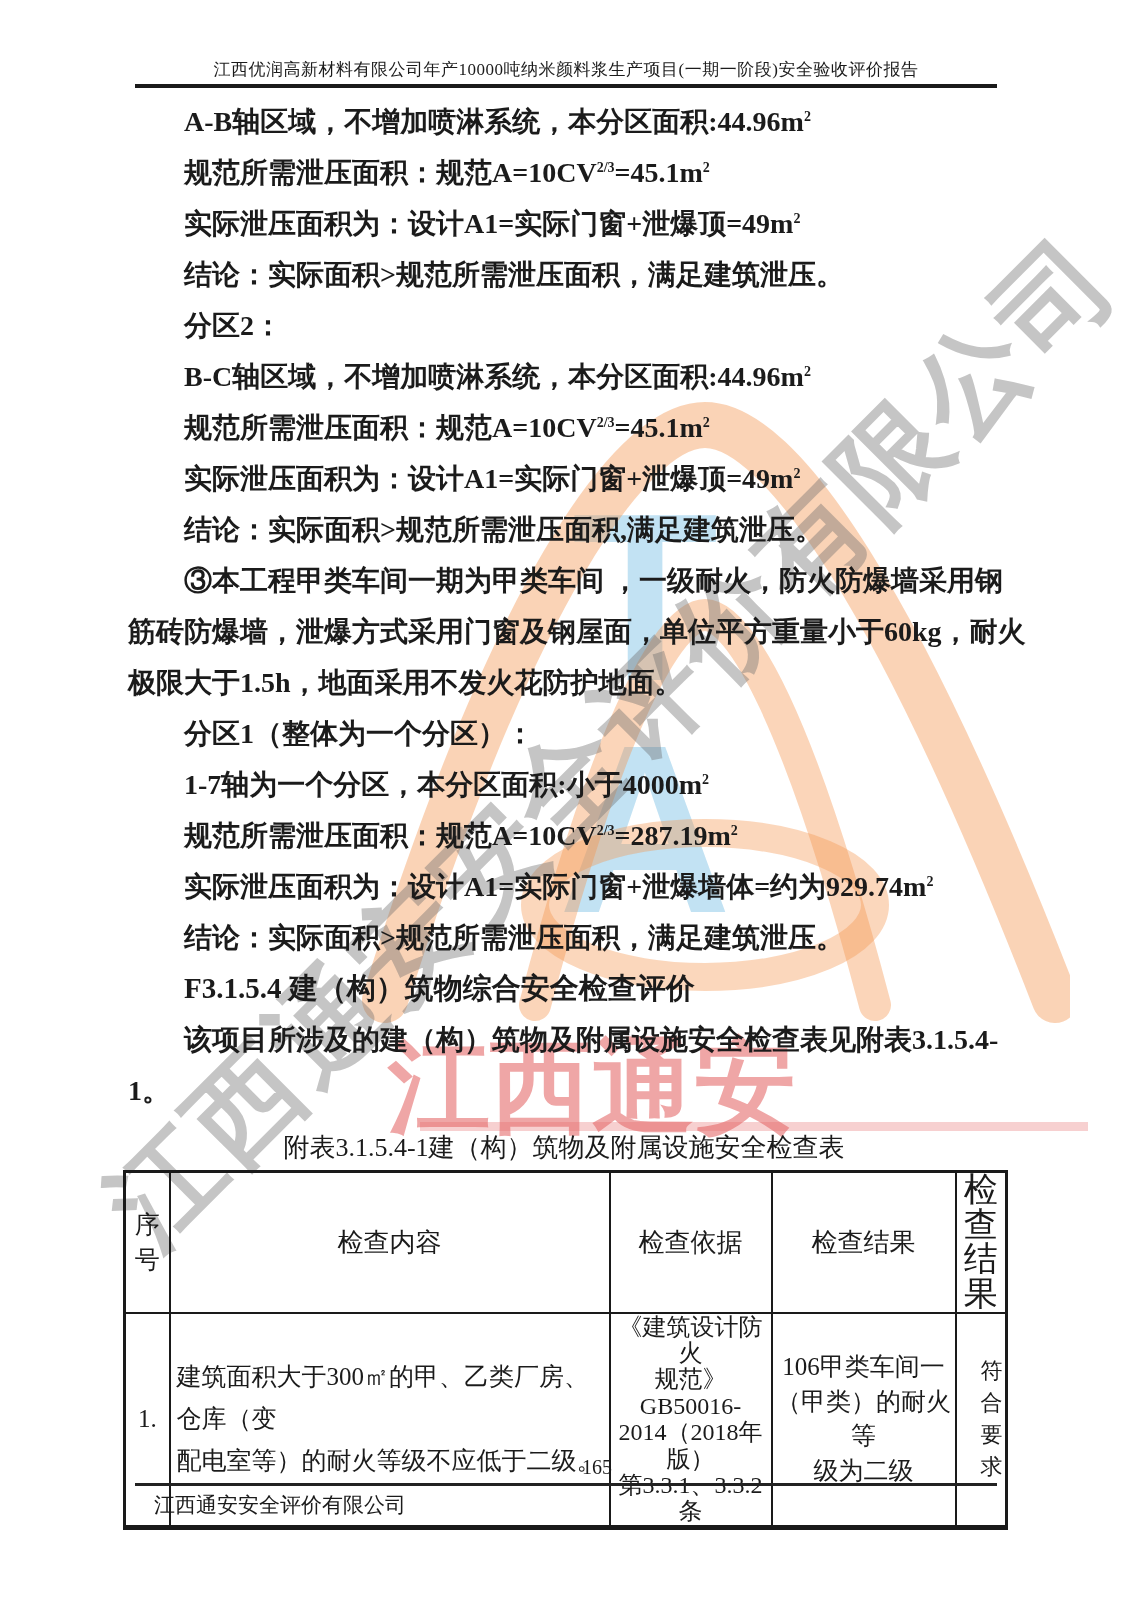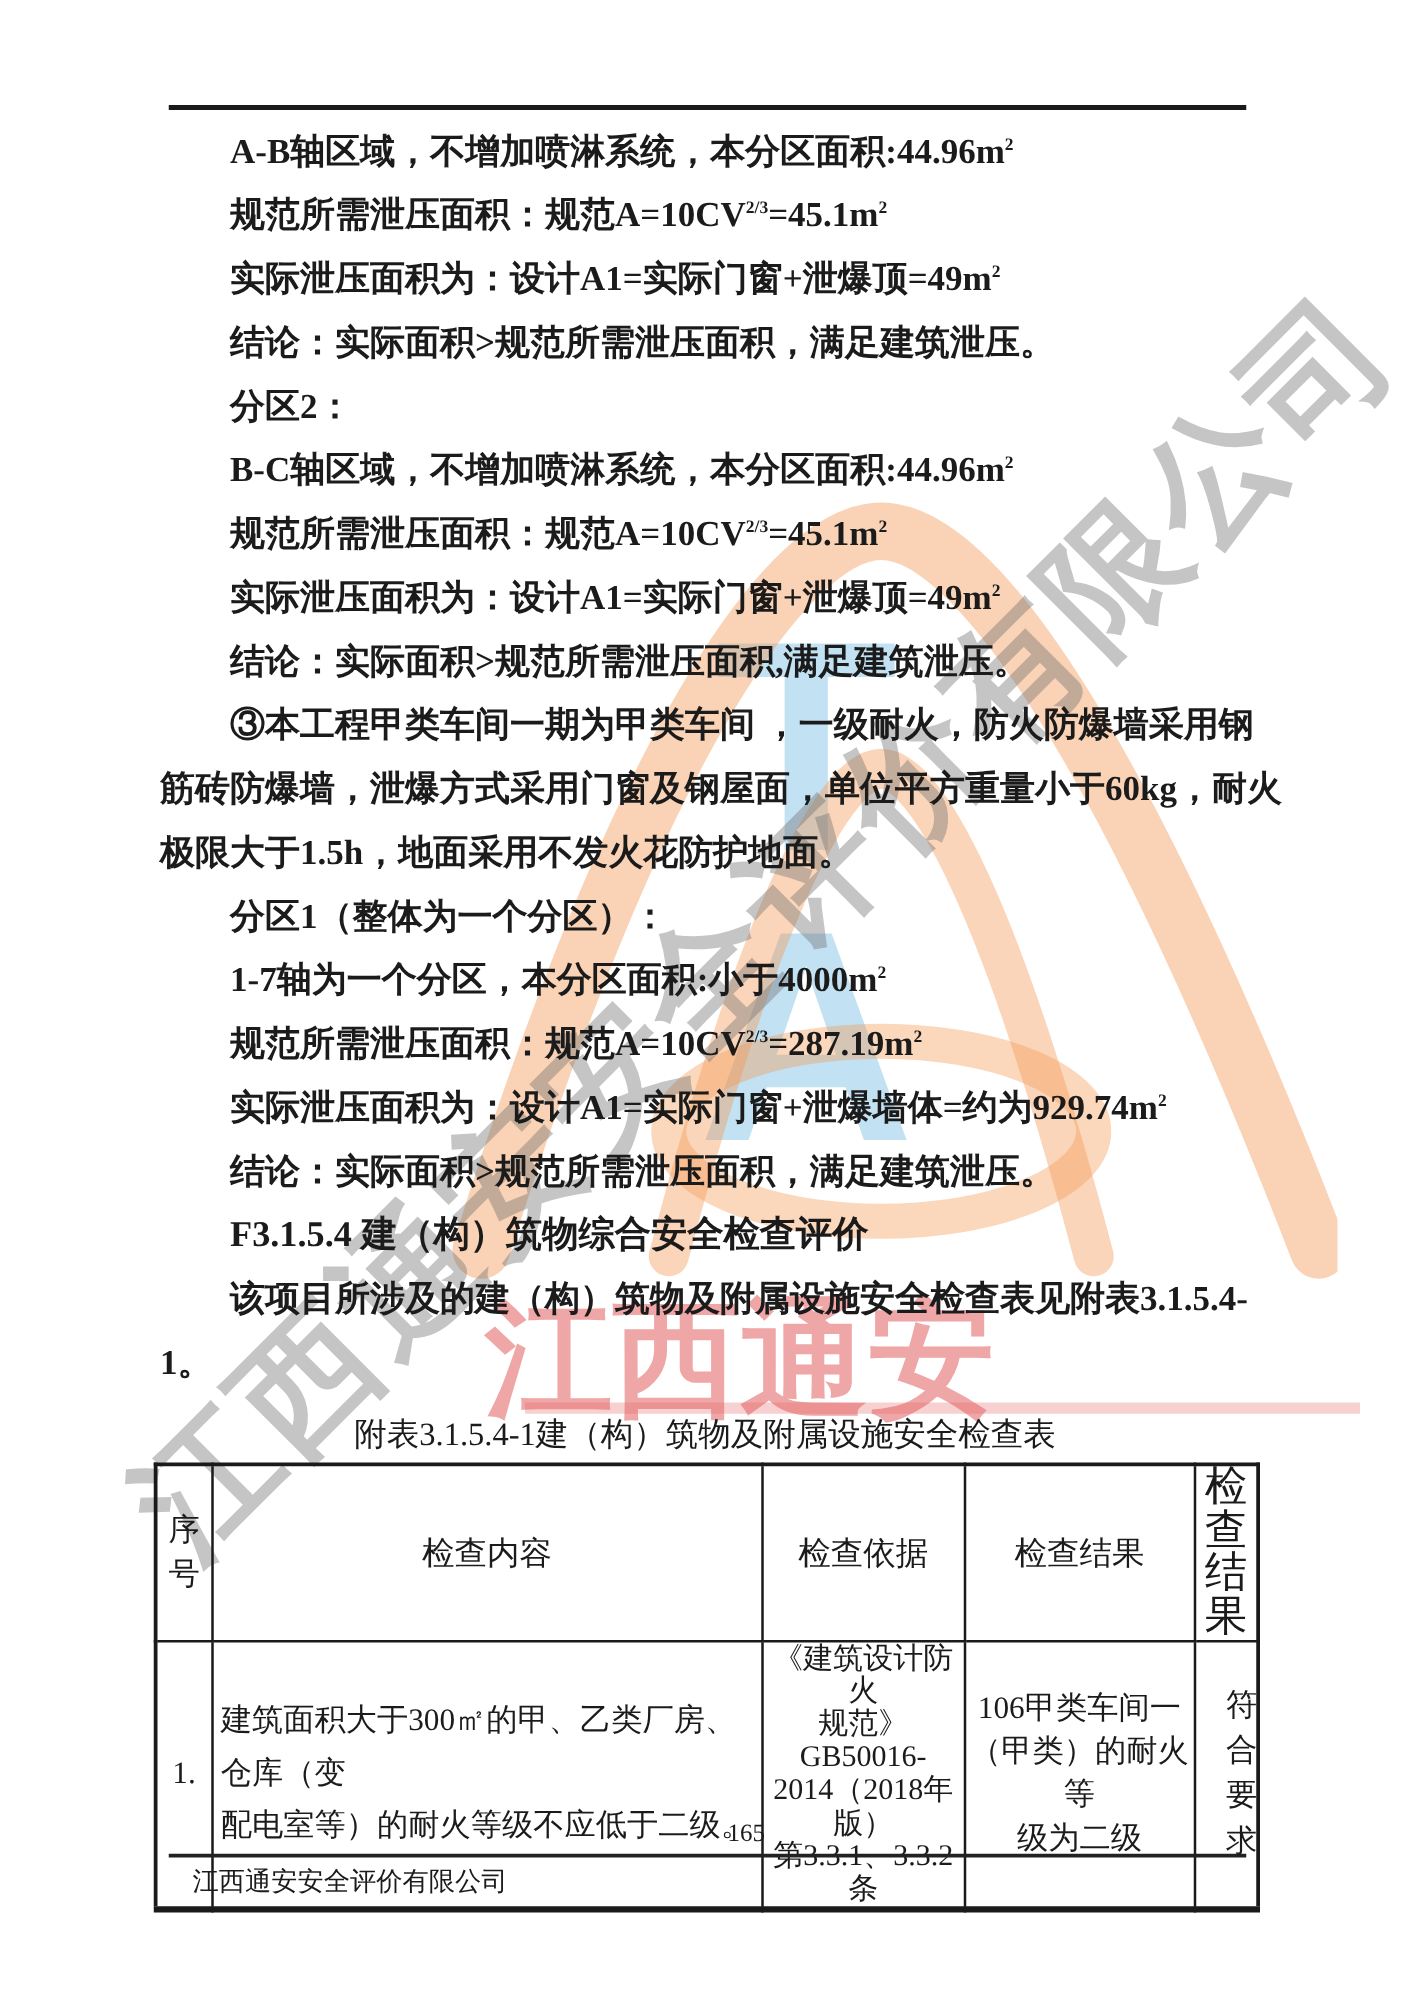--- a/index.html
+++ b/index.html
@@ -33,21 +33,21 @@
 
   table.checklist{position:absolute;left:123px;top:1170px;width:882px;border-collapse:collapse;
         table-layout:fixed;border:3px solid #1a1a1a;border-bottom:5px solid #1a1a1a;}
   table.checklist td{border:2px solid #1a1a1a;vertical-align:middle;padding:0;overflow:hidden;}
   tr.hdr{height:104px;}
   tr.row1{height:150px;}
   .hcell{text-align:center;font-size:26px;}
   .vstack{width:1.1em;margin:0 auto;text-align:center;word-break:break-all;}
   .vh{line-height:1.4;font-size:25px;}
   .vh-tight{line-height:1.02;font-size:34px;}
-  .vr{line-height:1.45;font-size:25px;margin-left:23px;}
+  .vr{line-height:1.45;font-size:22px;margin-left:23px;}
   .cell-seq{text-align:center;font-size:25px;}
   .cell-content{text-align:left;padding:0 6px !important;font-size:25px;line-height:1.68;white-space:pre-line;}
   .cell-basis{text-align:center;font-size:24px;line-height:1.1;white-space:pre-line;}
   .cell-actual{text-align:center;font-size:25px;line-height:1.38;white-space:pre-line;}
 
   .page-number{position:absolute;left:582px;top:1456px;font-size:20px;}
   .footer-rule{position:absolute;top:1483px;left:135px;width:862px;height:3px;background:#222;}
   .footer-company{position:absolute;top:1491px;left:154px;font-size:21px;}
   .footer-docnum{position:absolute;top:1491px;right:160px;font-size:21px;}
 </style>
@@ -64,20 +64,21 @@
       <path d="M 205 645 C 280 360 340 255 375 255 C 410 255 470 360 545 645" fill="none" stroke="rgba(244,150,80,0.40)" stroke-width="32" stroke-linecap="round"></path>
       <ellipse cx="375" cy="545" rx="170" ry="72" fill="none" stroke="rgba(244,150,80,0.38)" stroke-width="28"></ellipse>
     </svg>
     <div class="wm-diagonal">江西通安安全评价有限公司</div>
     <div class="wm-red">江西通安</div>
     <div class="wm-red-bar"></div>
   </div>
 
   <div class="content">
 
+    <div class="doc-header-title">江西优润高新材料有限公司年产10000吨纳米颜料浆生产项目(一期一阶段)安全验收评价报告</div>
     <div class="header-rule"></div>
 
     <div class="body-lines">
         <div class="line indent"><span>A-B轴区域，不增加喷淋系统，本分区面积:44.96m</span><sup>2</sup></div>
         <div class="line indent"><span>规范所需泄压面积：规范A=10CV</span><sup>2/3</sup><span>=45.1m</span><sup>2</sup></div>
         <div class="line indent"><span>实际泄压面积为：设计A1=实际门窗+泄爆顶=49m</span><sup>2</sup></div>
         <div class="line indent"><span>结论：实际面积&gt;规范所需泄压面积，满足建筑泄压。</span></div>
         <div class="line indent"><span>分区2：</span></div>
         <div class="line indent"><span>B-C轴区域，不增加喷淋系统，本分区面积:44.96m</span><sup>2</sup></div>
         <div class="line indent"><span>规范所需泄压面积：规范A=10CV</span><sup>2/3</sup><span>=45.1m</span><sup>2</sup></div>

